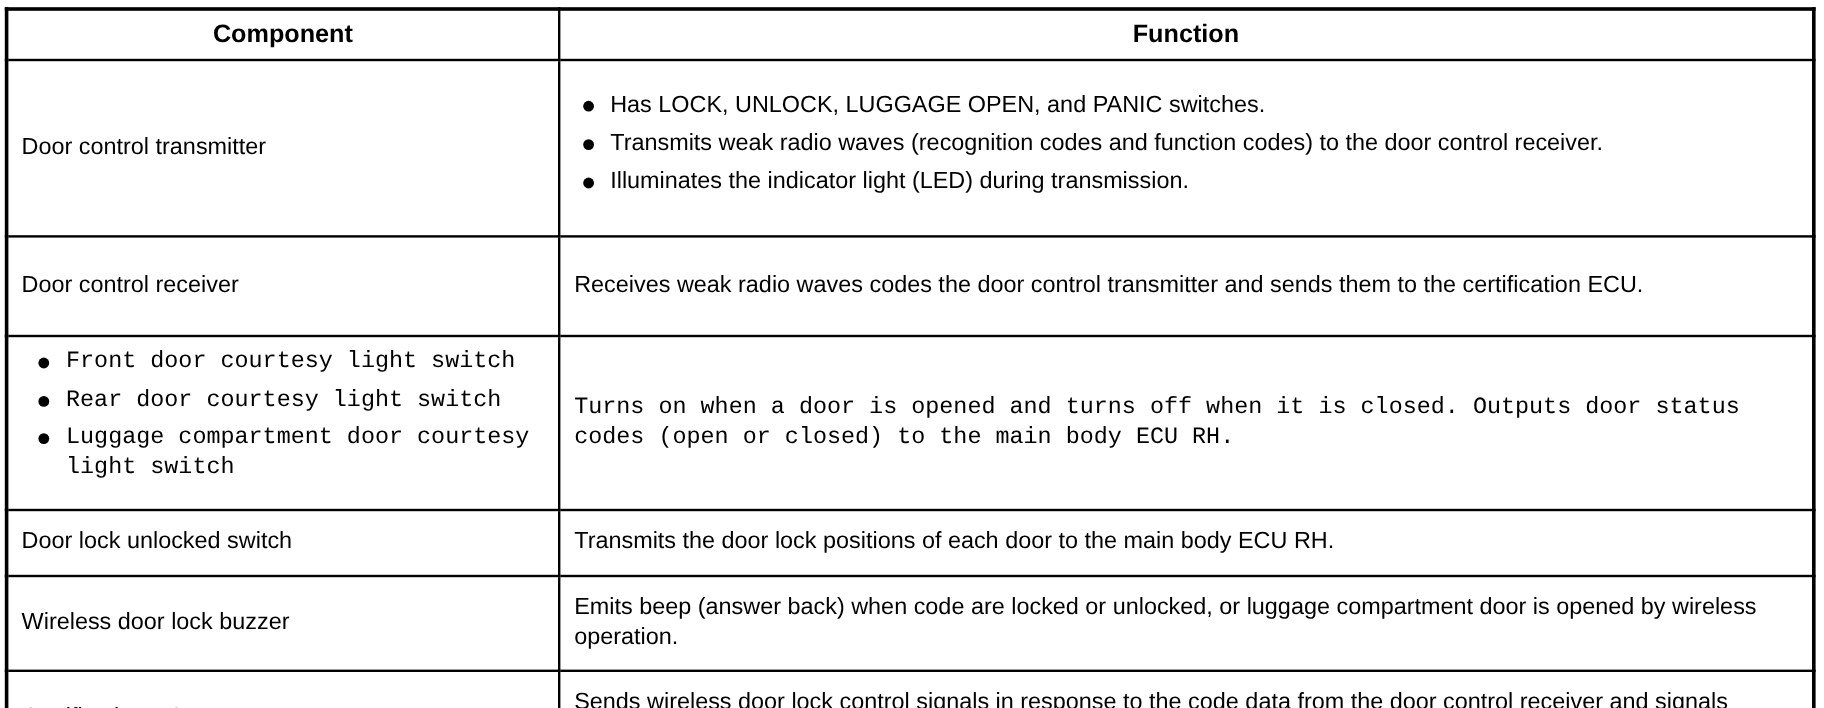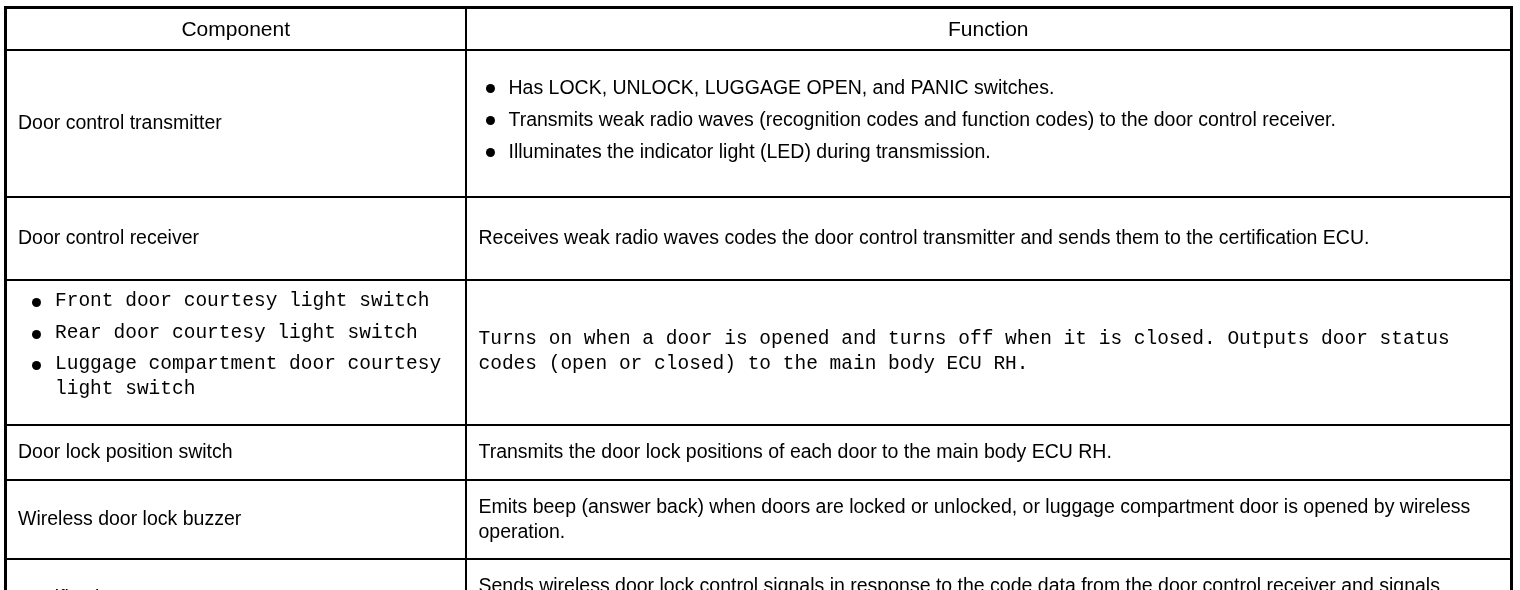--- a/index.html
+++ b/index.html
@@ -42,21 +42,21 @@
   
   table.spec-table {
     border: 3px solid #000000;
   }
 
   col.col-component { width: 460px; }
   col.col-function  { width: 1046px; }
 
   thead th {
     font-size: 21px;
-    font-weight: normal;
+    font-weight: bold;
     text-align: center;
     padding: 8px 6px 9px 6px;
     line-height: 1.1;
     border-bottom-width: 3px;
   }
 
   tbody td {
     font-size: 19.5px;
     line-height: 1.3;
     vertical-align: middle;
@@ -191,33 +191,33 @@
             </li>
           </ul>
         </td>
         <td class="cell-function">
           <p class="para">Turns on when a door is opened and turns off when it is closed. Outputs door status codes (open or closed) to the main body ECU RH.</p>
         </td>
       </tr>
 
       <tr class="row-tall-d">
         <td class="cell-component">
-          <p class="para">Door lock position switch</p>
+          <p class="para">Door lock unlocked switch</p>
         </td>
         <td class="cell-function">
           <p class="para">Transmits the door lock positions of each door to the main body ECU RH.</p>
         </td>
       </tr>
 
       <tr class="row-tall-e">
         <td class="cell-component">
           <p class="para">Wireless door lock buzzer</p>
         </td>
         <td class="cell-function">
-          <p class="para">Emits beep (answer back) when doors are locked or unlocked, or luggage compartment door is opened by wireless operation.</p>
+          <p class="para">Emits beep (answer back) when code are locked or unlocked, or luggage compartment door is opened by wireless operation.</p>
         </td>
       </tr>
 
       <tr class="row-tall-f">
         <td class="cell-component">
           <p class="para">Certification ECU</p>
         </td>
         <td class="cell-function">
           <p class="para">Sends wireless door lock control signals in response to the code data from the door control receiver and signals from each ECU.</p>
         </td>

